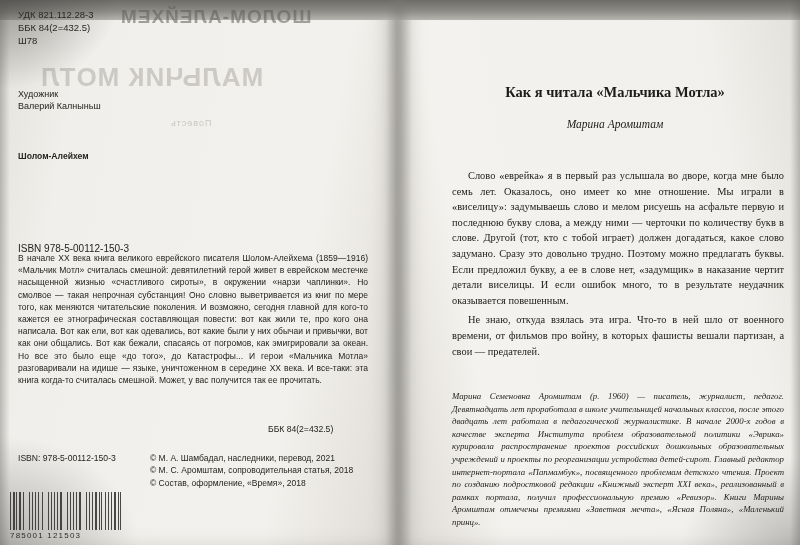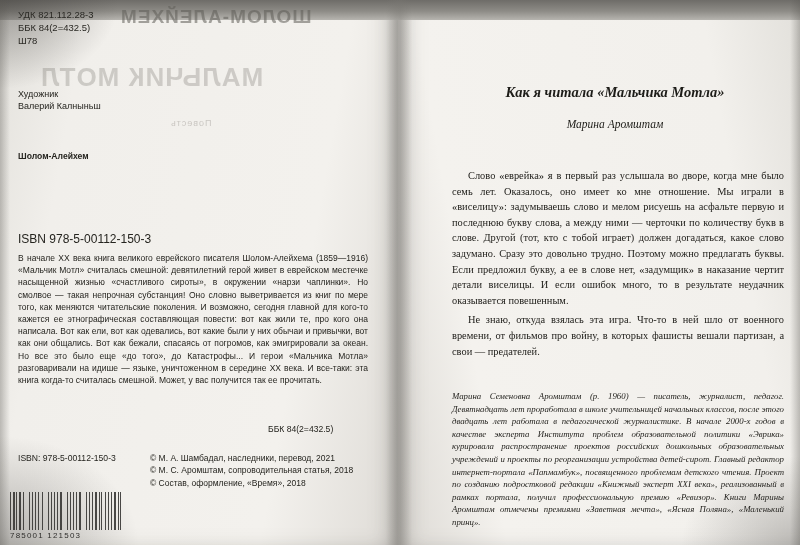--- a/index.html
+++ b/index.html
@@ -121,22 +121,22 @@
   .annot-block {
     left: 18px;
     top: 150px;
     width: 346px;
     font-size: 8.6px;
     line-height: 12.4px;
     text-align: justify;
   }
   .isbn1 {
     left: 18px;
-    top: 232px;
-    font-size: 12px;
+    top: 243px;
+    font-size: 10px;
   }
   .main-annot {
     left: 18px;
     top: 252px;
     width: 350px;
     font-size: 8.5px;
     line-height: 12.2px;
     text-align: justify;
   }
   .bbk-right {
@@ -182,21 +182,20 @@
   .rp {
     position: absolute;
     color: #1d1c18;
   }
   .chapter-title {
     left: 450px;
     top: 84px;
     width: 330px;
     text-align: center;
     font-size: 14.5px;
-    font-style: italic;
     font-weight: bold;
     font-family: "Liberation Serif", serif;
   }
   .chapter-author {
     left: 450px;
     top: 118px;
     width: 330px;
     text-align: center;
     font-size: 11.5px;
     font-style: italic;

